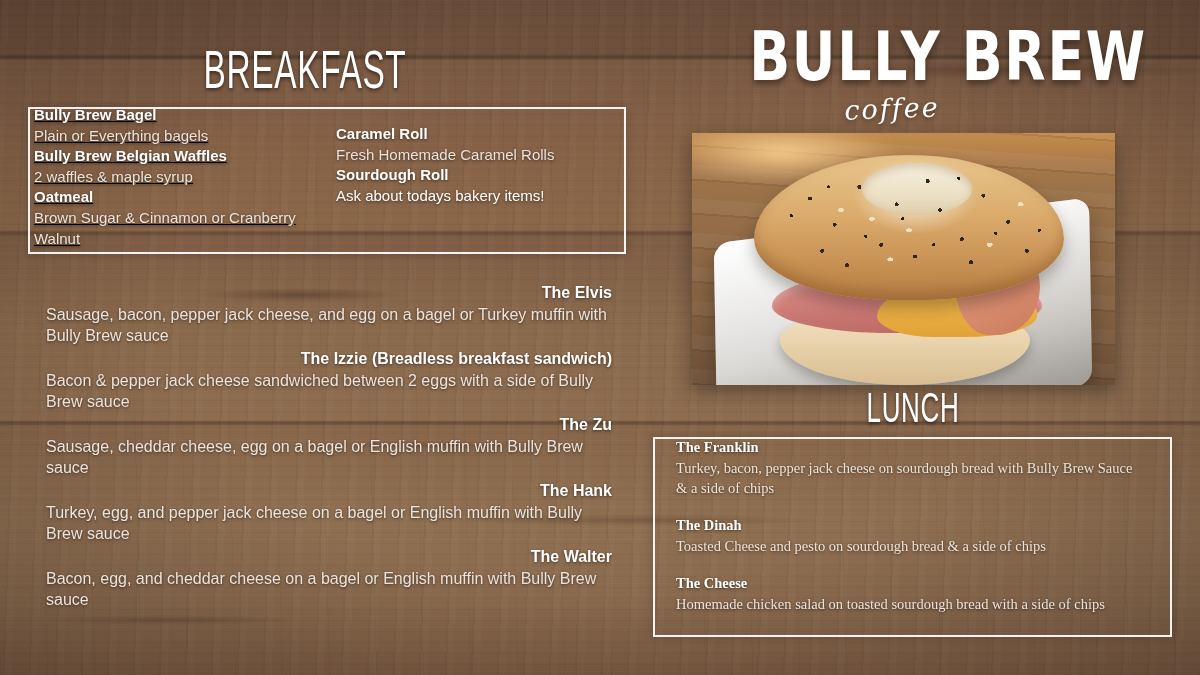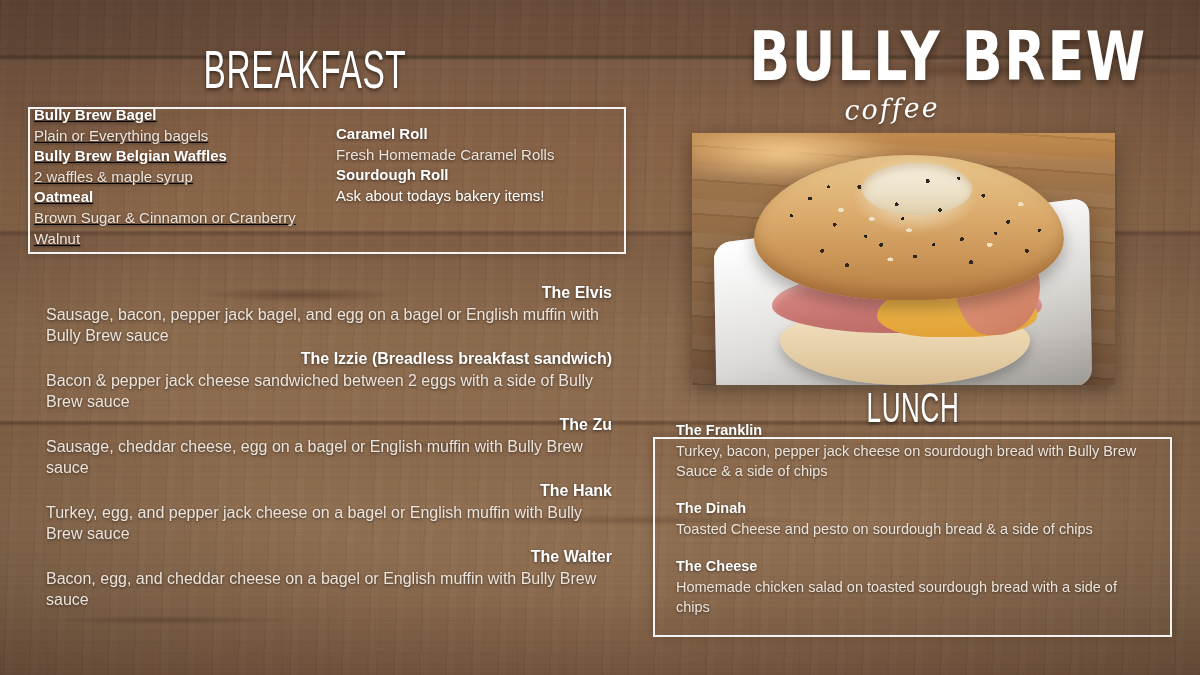--- a/index.html
+++ b/index.html
@@ -157,21 +157,21 @@
   #bb-col-left .menu-desc, #bb-col-right .menu-desc { font-size:15px; line-height:21px; }
   #bb-col-right .menu-callout { font-size:15px; line-height:22px; }
 
   
   #breakfast-sandwiches { position:absolute; left:46px; top:281px; width:566px; }
   #breakfast-sandwiches .item { margin-bottom:1px; }
   #breakfast-sandwiches .menu-name { font-size:16px; line-height:23px;text-align:right; }
   #breakfast-sandwiches .menu-desc { font-size:16px; line-height:21px; }
 
   
-  #lunch-items { position:absolute; left:676px; top:420px; width:470px; }
+  #lunch-items { position:absolute; left:676px; top:437px; width:470px;font-family:Liberation Serif, serif; }
   #lunch-items .item { margin-bottom:17px; }
   #lunch-items .item:last-child { margin-bottom:0; }
   #lunch-items .menu-name { font-size:14.5px; line-height:21px; }
   #lunch-items .menu-desc { font-size:14.5px; line-height:20px; }
 
   
   #food-photo {
     position:absolute; left:692px; top:133px; width:423px; height:252px;
     overflow:hidden;
     box-shadow:0 6px 18px rgba(0,0,0,.35);
@@ -336,21 +336,21 @@
     </div>
     <div class="item">
       <div class="menu-name">Sourdough Roll</div>
     </div>
     <div class="menu-callout">Ask about todays bakery items!</div>
   </div>
 
   <div id="breakfast-sandwiches">
     <div class="item">
       <div class="menu-name">The Elvis</div>
-      <div class="menu-desc">Sausage, bacon, pepper jack bagel, and egg on a bagel or English muffin with Bully Brew sauce</div>
+      <div class="menu-desc">Sausage, bacon, pepper jack cheese, and egg on a bagel or Turkey muffin with Bully Brew sauce</div>
     </div>
     <div class="item">
       <div class="menu-name">The Izzie  (Breadless breakfast sandwich)</div>
       <div class="menu-desc">Bacon &amp; pepper jack cheese sandwiched between 2 eggs with a side of Bully Brew  sauce</div>
     </div>
     <div class="item">
       <div class="menu-name">The Zu</div>
       <div class="menu-desc">Sausage, cheddar cheese, egg on a bagel  or English muffin with Bully Brew  sauce</div>
     </div>
     <div class="item">

